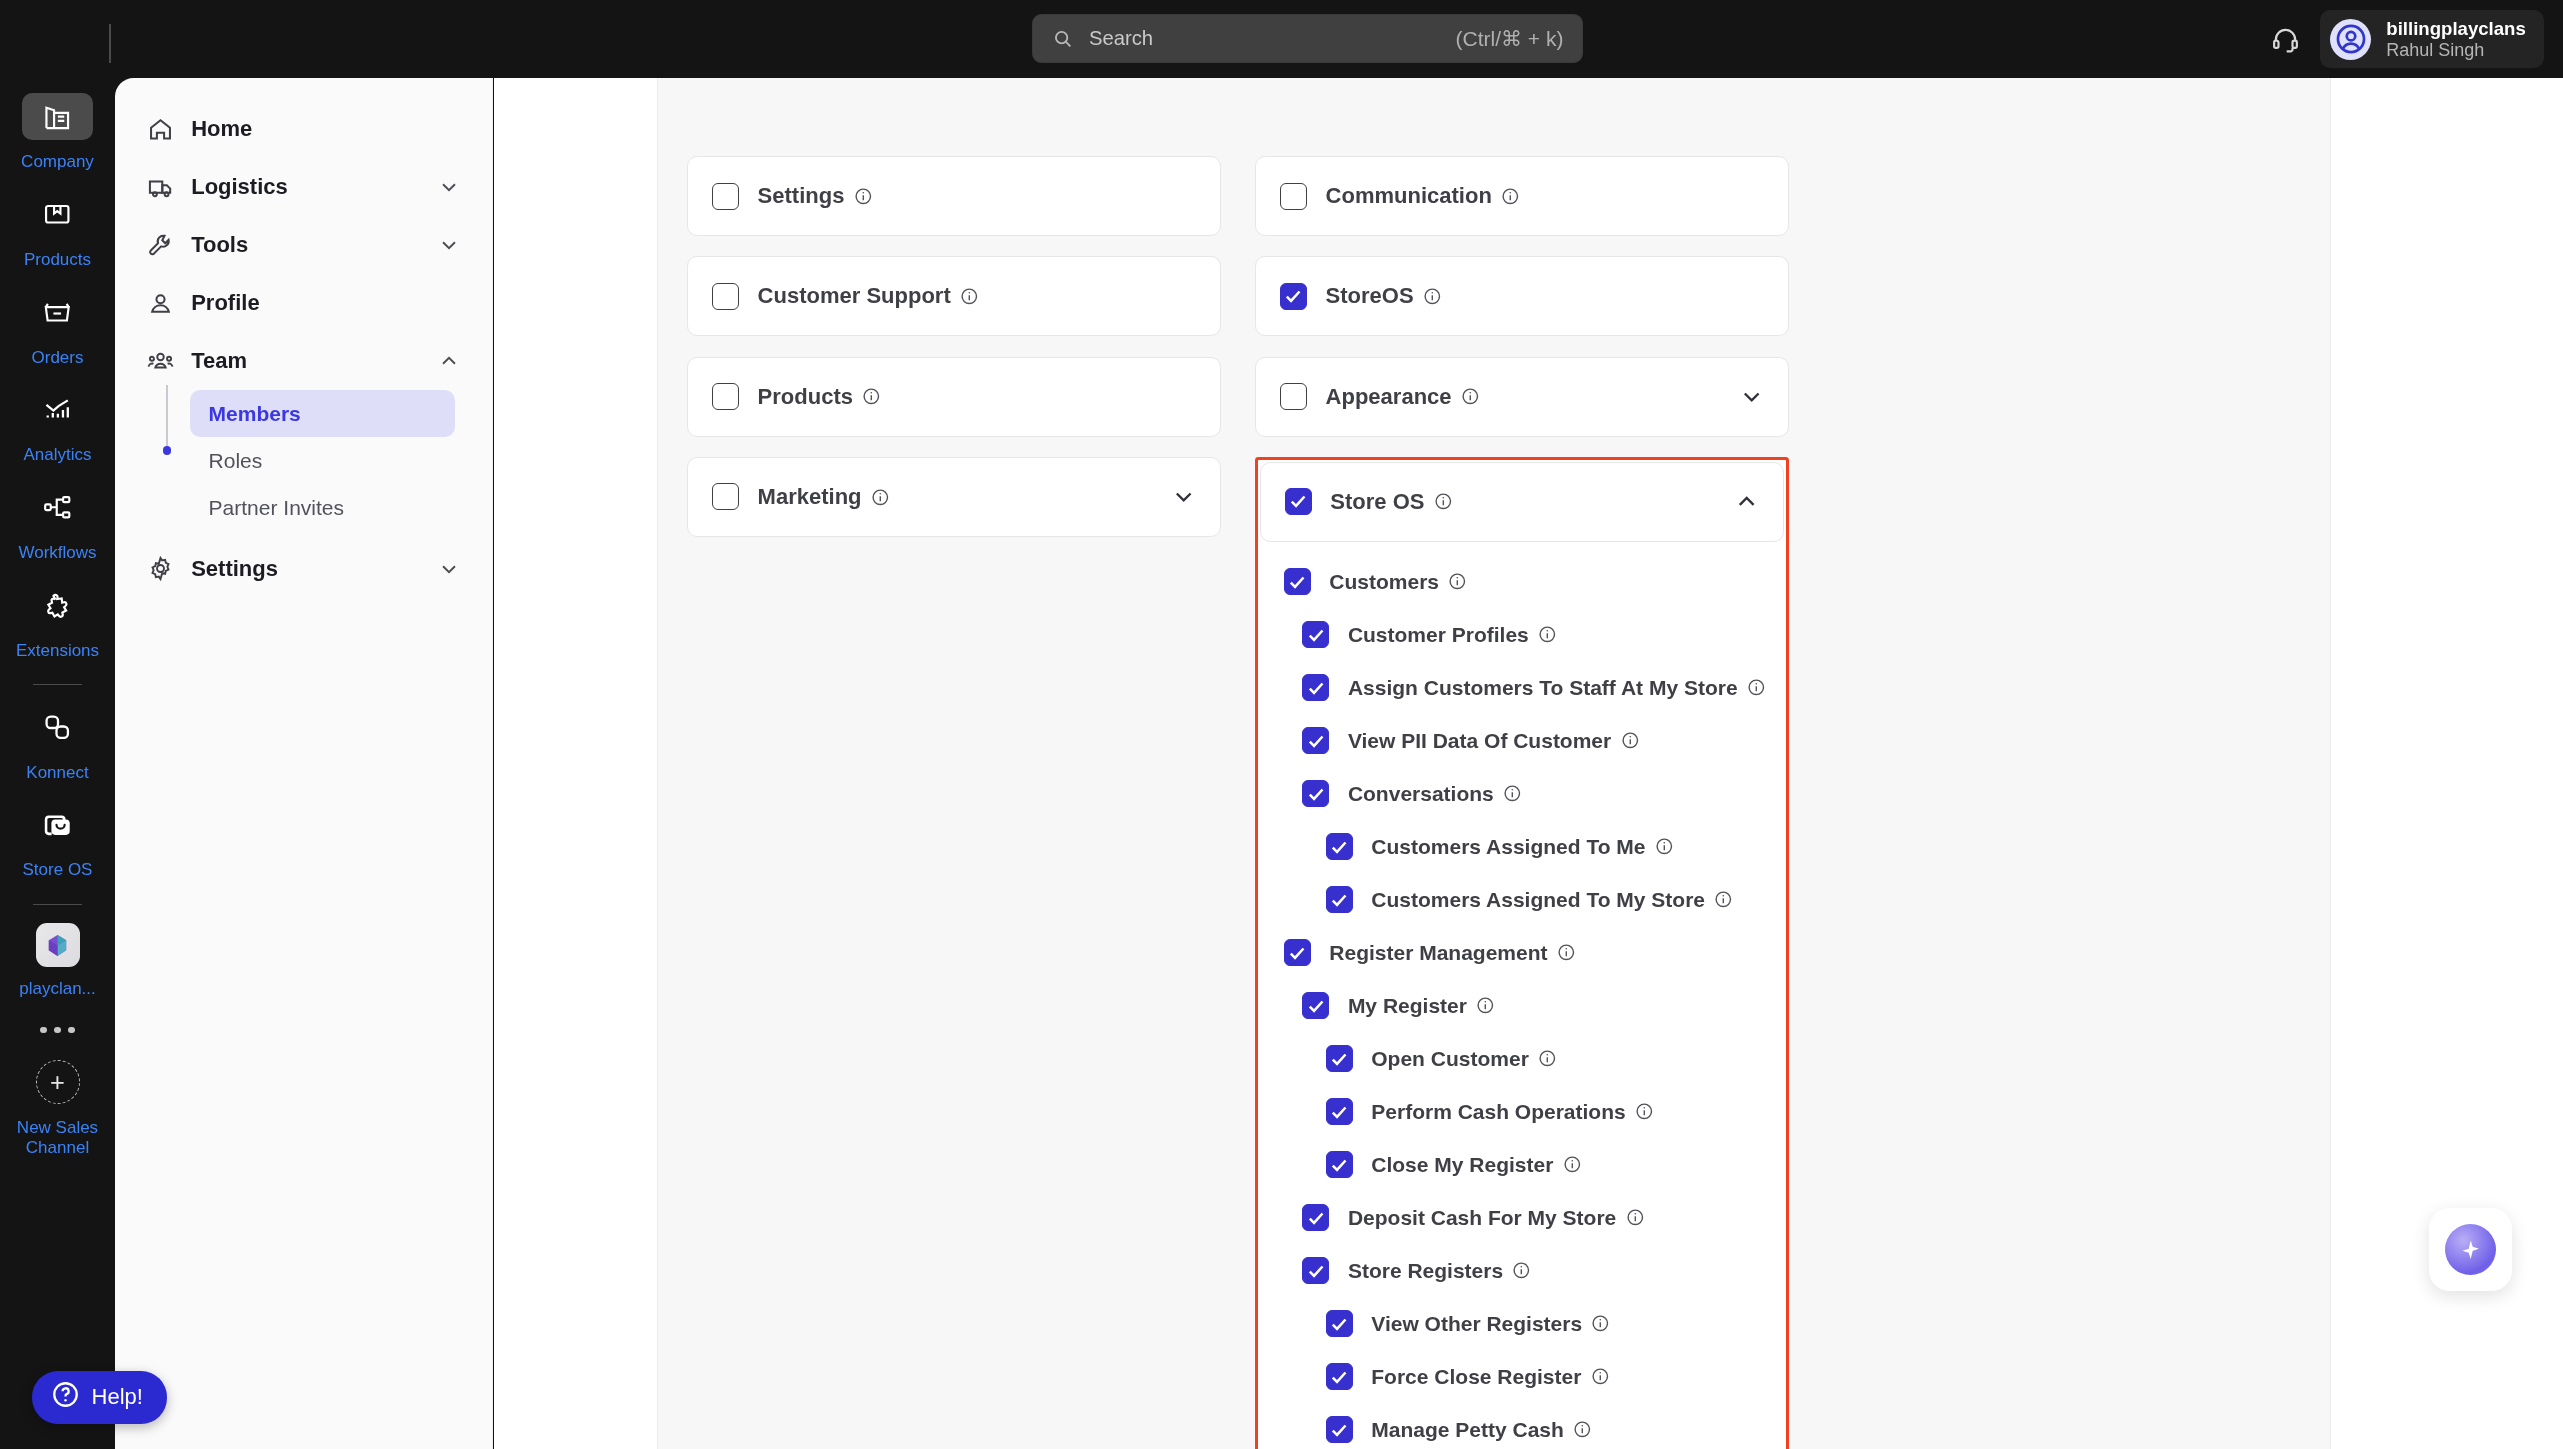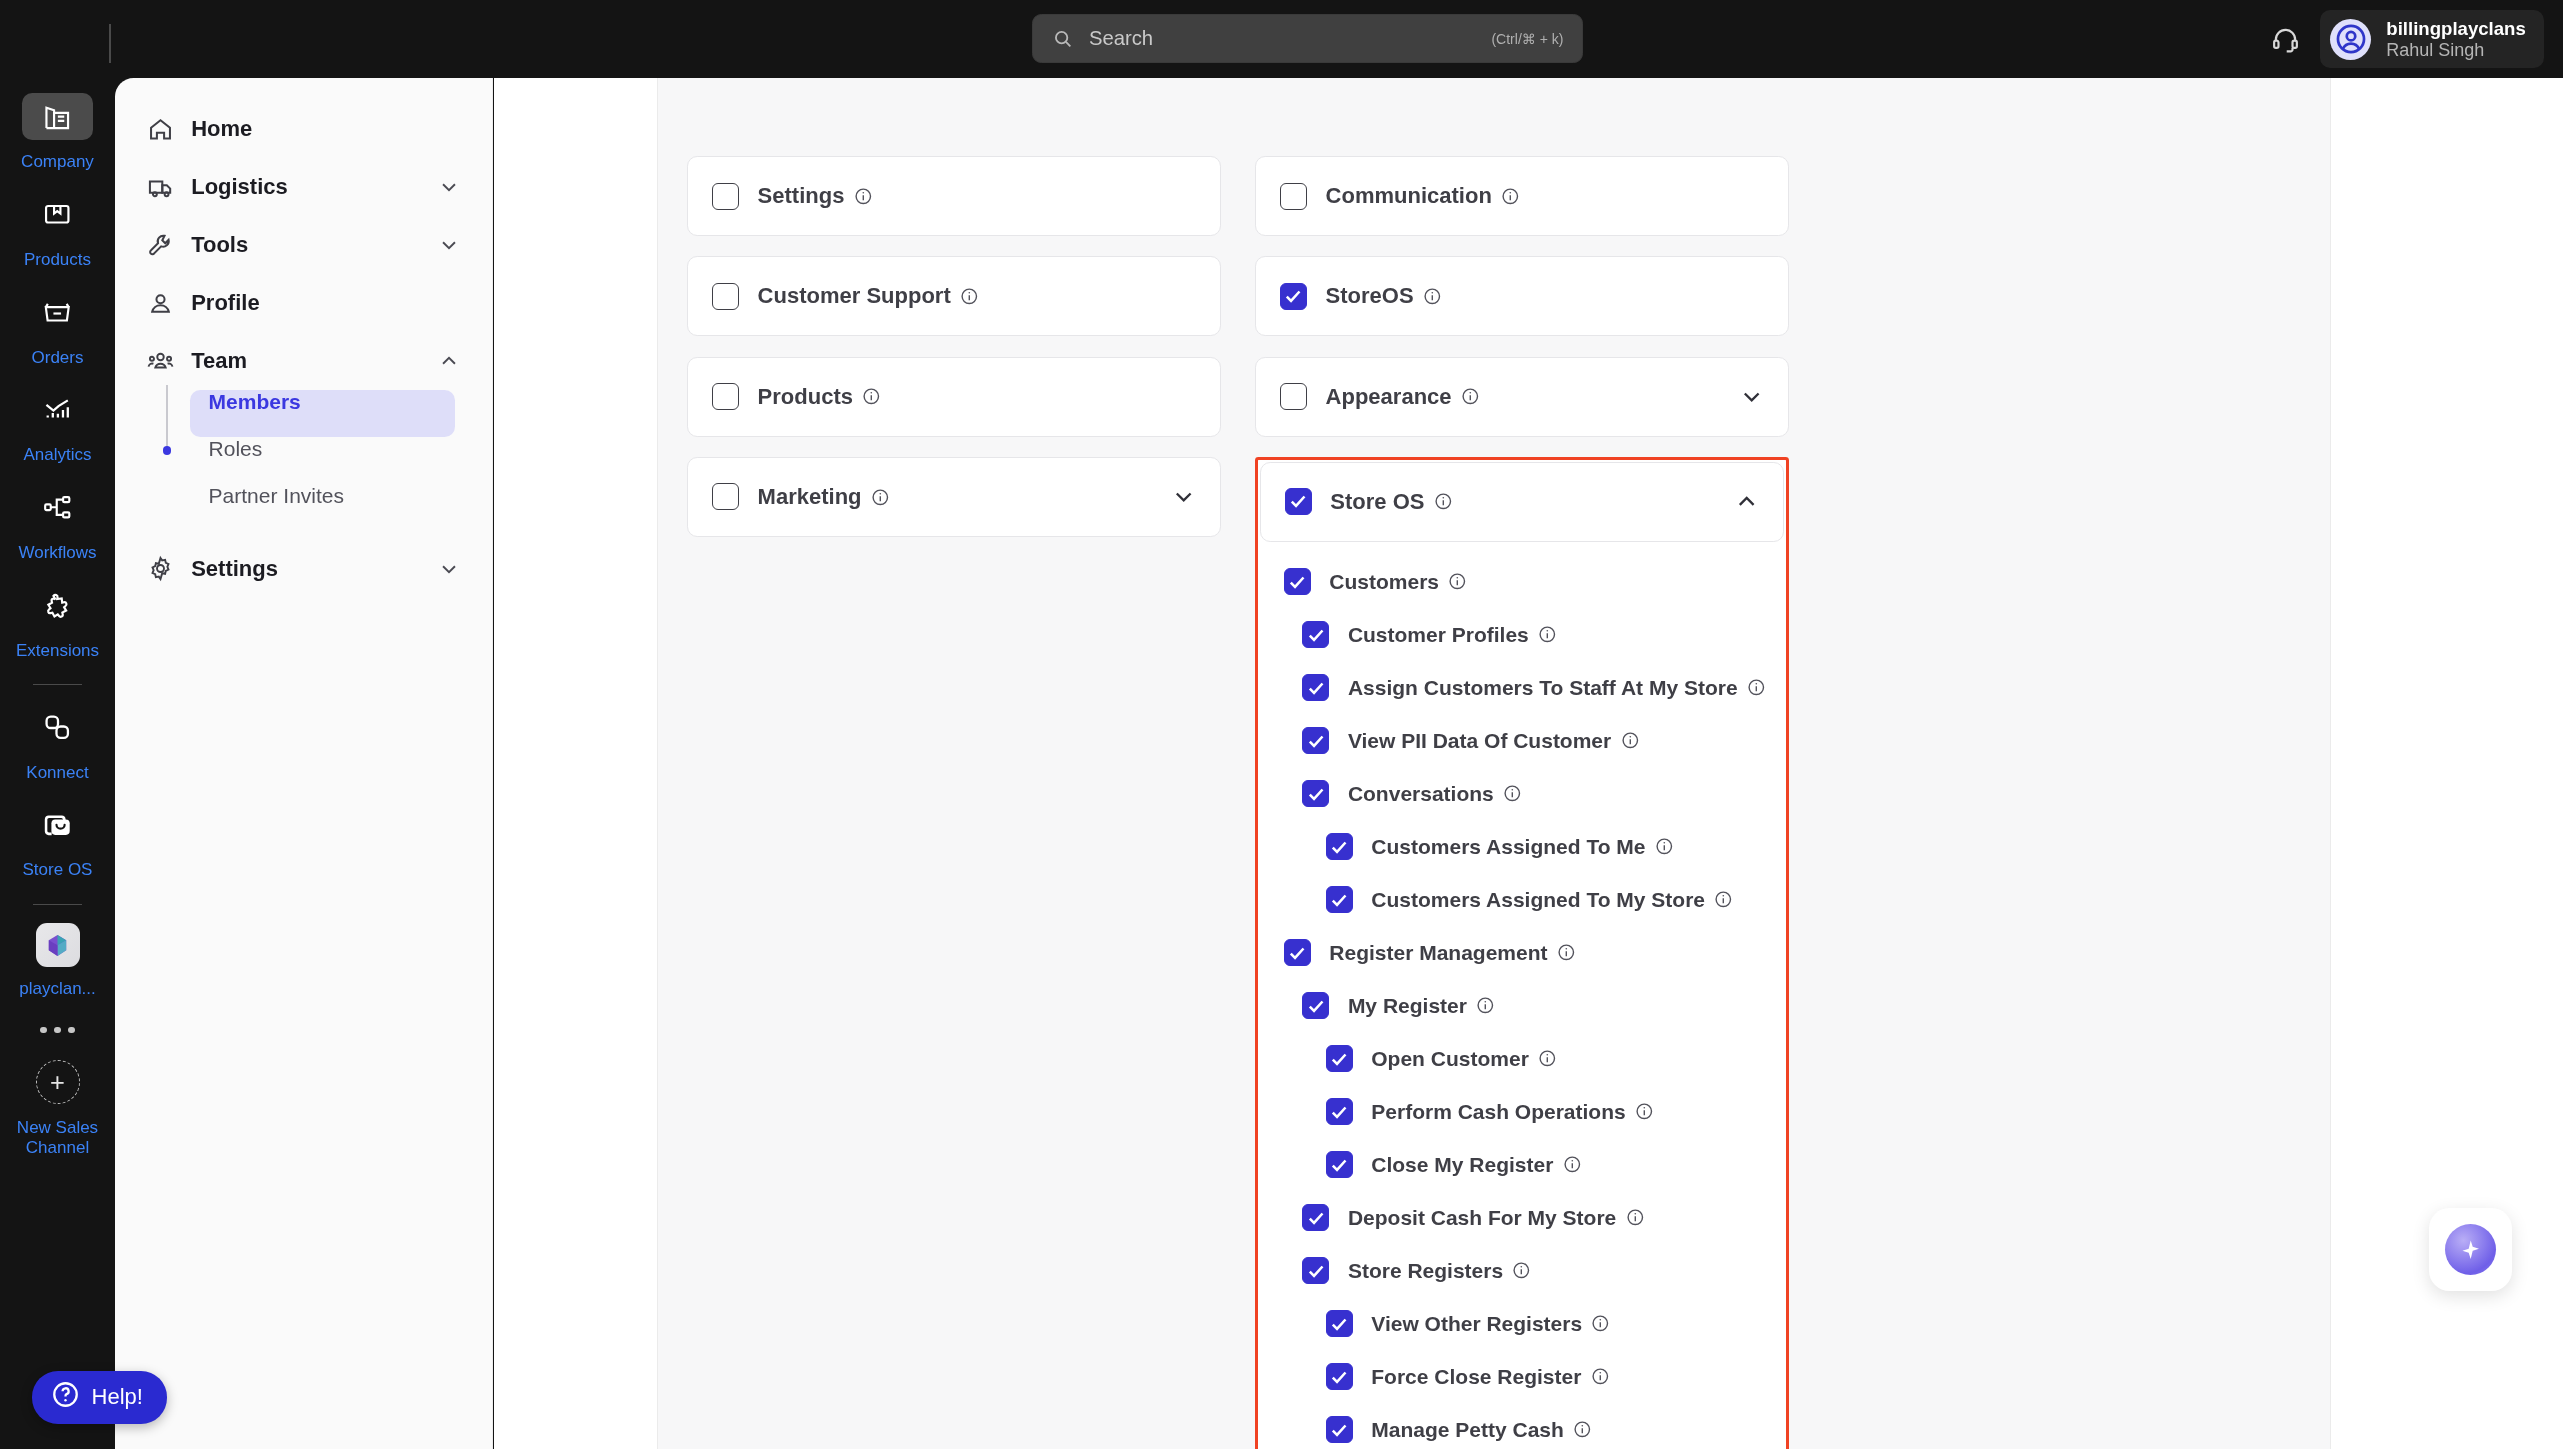--- a/index.html
+++ b/index.html
@@ -24,21 +24,21 @@
   }
   .searchwrap {
     position: absolute; left: 1032px; top: 14.4px; width: 551px; height: 49px;
   }
   .searchbox {
     width: 100%; height: 100%; border: 0.8px solid #3a3a3a; border-radius: 9.3px;
     background: #404040; display: flex; align-items: center; padding: 0 18.6px; gap: 15.3px;
   }
   .search-icon { width: 22px; height: 22px; color: #b9b9b9; flex: 0 0 auto; }
   .search-ph { color: #c9c9c9; font-size: 20.3px; flex: 1; }
-  .search-kbd { color: #b0b0b0; font-size: 14px; }
+  .search-kbd { color: #b0b0b0; font-size: 21px; }
   .topright {
     position: absolute; right: 18.6px; top: 10.2px; height: 58px;
     display: flex; align-items: center; gap: 20.3px;
   }
   .headset-icon { width: 29px; height: 29px; color: #d8d8d8; }
   .userchip {
     display: flex; align-items: center; gap: 15.3px; height: 58px;
     background: #242424; border-radius: 10.2px; padding: 0 18.6px 0 10.2px;
   }
   .avatar {
@@ -98,21 +98,21 @@
   .nav-chev { width: 22px; height: 22px; color: #4a4a52; }
   .sub-wrap { position: relative; margin-left: 51px; }
   .sub-rail {
     position: absolute; left: 0px; top: -5.1px; width: 1.7px; height: 64px; background: #c9c9cf;
   }
   .sub-dot {
     position: absolute; left: -3.4px; top: 56px; width: 8.5px; height: 8.5px;
     border-radius: 50%; background: #3b38e0;
   }
   .sub-item {
-    display: flex; align-items: flex-start; height: 47px; margin-left: 24px;
+    display: flex; align-items: center; height: 47px; margin-left: 24px;
     margin-right: 37px; padding: 0 18.6px; border-radius: 10.2px; cursor: pointer;
   }
   .sub-item.active { background: #dedef9; }
   .sub-lbl { font-size: 21px; color: #52525b; }
   .sub-item.active .sub-lbl { color: #3b38e0; font-weight: 700; }
 
   
   .content {
     position: absolute; left: 494px; top: 78px; width: 2069px; height: 1371px;
     background: #ffffff;

